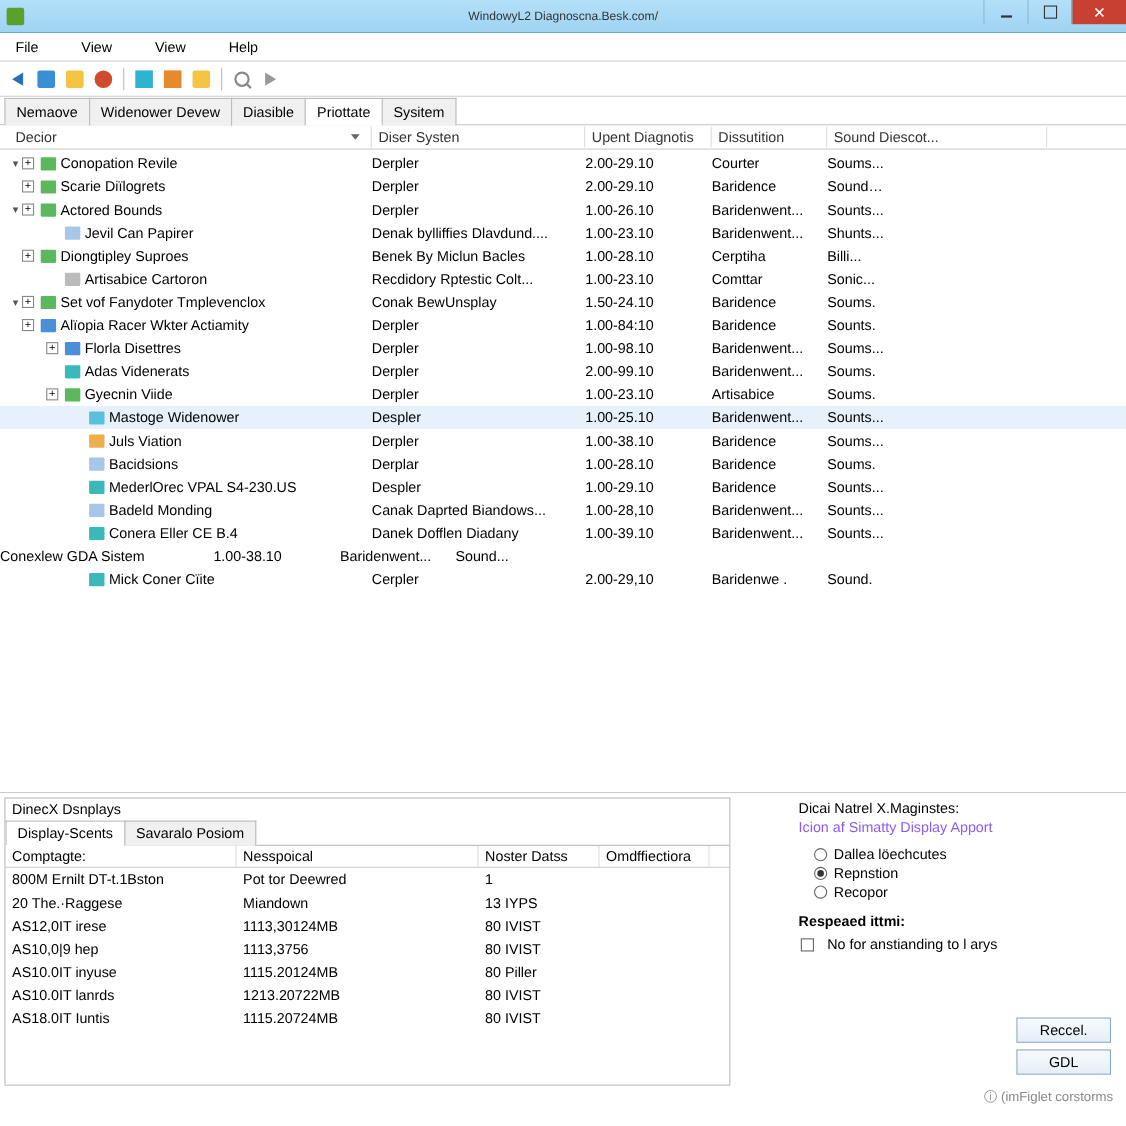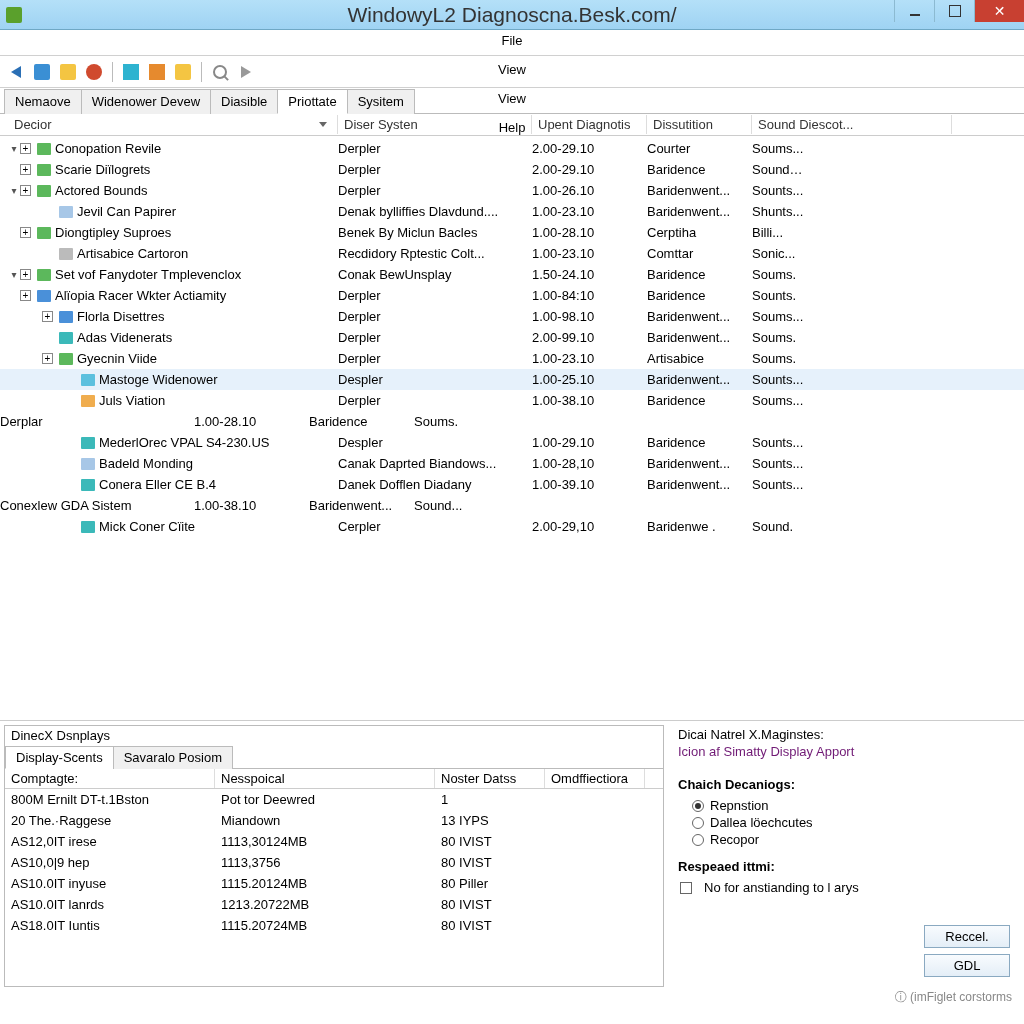--- a/index.html
+++ b/index.html
@@ -17,33 +17,32 @@
   display: flex;
   align-items: center;
   position: relative;
   border-bottom: 1px solid #6fa8c5;
 }
 .titlebar-icon {
   width: 16px; height: 16px; background: #5aa02c; margin-left: 6px; border-radius: 2px;
 }
 .titlebar-title {
   position: absolute; left: 50%; transform: translateX(-50%);
-  color: #333; font-family: "Segoe UI Light", sans-serif; font-size: 21px;
+  color: #333; font-family: "Segoe UI Light", sans-serif; font-size: 11px;
 }
 .win-buttons { position: absolute; right: 0; top: 0; display: flex; }
 .win-btn { width: 40px; height: 22px; display:flex; align-items:center; justify-content:center; border-left:1px solid #8cbad1;}
 .win-min::after { content:""; width:10px; height:2px; background:#333; position:relative; top:4px;}
 .win-max::after { content:""; width:10px; height:10px; border:1px solid #333;}
 .win-close { background:#c84031; color:#fff; width:50px;}
 .win-close::after { content:"✕"; color:#fff; font-size:14px;}
 
 .menubar {
-  height: 26px; display:flex; align-items:center; padding: 0 4px; gap:8px;
+  height: 26px; display:flex; align-items:center; padding: 0 4px; gap:19px;
   border-bottom:1px solid #d0d0d0;
-  flex-direction:column;
 }
 .menu-item { padding: 3px 10px; }
 
 .toolbar {
   height: 32px; display:flex; align-items:center; gap:6px; padding: 0 6px;
   border-bottom:1px solid #d0d0d0;
 }
 .tb-icon { width:20px; height:20px; display:flex; align-items:center; justify-content:center;}
 .tb-sep { width:1px; height:20px; background:#bbb; margin:0 2px;}
 .arrow-left { width:0;height:0;border-top:6px solid transparent;border-bottom:6px solid transparent;border-right:10px solid #2a6fb5;}
@@ -86,36 +85,36 @@
 .node-icon{width:14px;height:12px;margin:0 4px;border-radius:1px;}
 .folder-green{background:#5cb85c;}
 .folder-blue{background:#4a90d9;}
 .folder-doc{background:#a7c7e7;}
 .folder-teal{background:#3bb9b9;}
 .folder-cyan{background:#5bc0de;}
 .folder-yellow{background:#f0ad4e;}
 .folder-gray{background:#bbb;}
 .indent{display:inline-block;}
 
-.bottom-area{display:flex; height:270px; padding:4px;}
+.bottom-area{display:flex; height:270px; padding:4px;gap:48px;}
 .left-panel{width:660px; border:1px solid #bbb; display:flex; flex-direction:column; margin-right:8px;}
 .left-title{padding:2px 6px;}
 .sub-tabs{display:flex; border-bottom:1px solid #bbb;}
 .sub-tab{padding:3px 10px;border:1px solid #bbb;border-bottom:none;margin-right:-1px;background:#f0f0f0;position:relative;top:1px;}
 .sub-tab.active{background:#fff;border-bottom:1px solid #fff;}
 .grid-header{display:flex;border-bottom:1px solid #ccc;}
 .gh{padding:2px 6px;border-right:1px solid #ddd;}
 .gc1{width:210px;} .gc2{width:220px;} .gc3{width:110px;} .gc4{width:100px;}
 .grid-body{overflow:auto;}
 .grid-row{display:flex;height:21px;align-items:center;}
 .grid-row > div{padding:0 6px;}
 
 .right-panel{flex:1; display:flex; flex-direction:column; padding:2px 6px;}
 .rp-title{margin-bottom:2px;}
-.rp-sub{color:#701a75;margin-bottom:18px;}
+.rp-sub{color:#8b5cf6;margin-bottom:8px;}
 .rp-group-title{font-weight:600;margin-bottom:4px;}
 .radio-row{display:flex;align-items:center;gap:6px;margin:2px 0 2px 14px;}
 .radio-dot{width:12px;height:12px;border:1px solid #666;border-radius:50%;display:inline-flex;align-items:center;justify-content:center;}
 .radio-dot.checked::after{content:"";width:6px;height:6px;background:#333;border-radius:50%;}
 .chk{width:12px;height:12px;border:1px solid #666;display:inline-block;margin-right:6px;}
 .btn{border:1px solid #8aa9c1;background:linear-gradient(#f8fbfe,#e4eef7);padding:3px 18px;margin:3px 0;width:86px;text-align:center;}
 .btn-area{position:absolute;right:14px;bottom:44px;display:flex;flex-direction:column;align-items:flex-end;}
 .footer-note{position:absolute;right:12px;bottom:18px;color:#888;font-size:12px;}
 .footer-note::before{content:"ⓘ ";}
 </style>
@@ -354,20 +353,27 @@
         <span style="width: 13px; display: inline-block;"></span>
         <span class="node-icon folder-yellow"></span>
         <span>Juls Viation</span>
       </div>
       <div class="cell2">Derpler</div>
       <div class="cell3">1.00-38.10</div>
       <div class="cell4">Baridence</div>
       <div class="cell5">Soums...</div>
     </div>
     <div class="row">
+      <div class="cell1">
+        <span class="indent" style="width: 52px;"></span>
+        <span class="expander"></span>
+        <span style="width: 13px; display: inline-block;"></span>
+        <span class="node-icon folder-doc"></span>
+        <span>Bacidsions</span>
+      </div>
       <div class="cell2">Derplar</div>
       <div class="cell3">1.00-28.10</div>
       <div class="cell4">Baridence</div>
       <div class="cell5">Soums.</div>
     </div>
     <div class="row">
       <div class="cell1">
         <span class="indent" style="width: 52px;"></span>
         <span class="expander"></span>
         <span style="width: 13px; display: inline-block;"></span>
@@ -481,29 +487,28 @@
           <div class="gc2">1115.20724MB</div>
           <div class="gc3">80 IVIST</div>
           <div class="gc4"></div>
         </div>
       </div>
   </div>
 
   <div class="right-panel">
     <div class="rp-title">Dicai Natrel X.Maginstes:</div>
     <div class="rp-sub">Icion af Simatty Display Apport</div>
-    <div class="rp-group-title">Chaich Decaniogs:</div>
     <div id="radios">
+        <div class="radio-row">
+          <span class="radio-dot"></span>
+          <span>Dallea löechcutes</span>
+        </div>
         <div class="radio-row">
           <span class="radio-dot checked"></span>
           <span>Repnstion</span>
-        </div>
-        <div class="radio-row">
-          <span class="radio-dot"></span>
-          <span>Dallea löechcutes</span>
         </div>
         <div class="radio-row">
           <span class="radio-dot"></span>
           <span>Recopor</span>
         </div>
       </div>
     <div class="rp-group-title" style="margin-top:10px">Respeaed ittmi:</div>
     <div class="radio-row" style="margin-left:2px">
       <span class="chk"></span>
       <span>No for anstianding to l arys</span>

